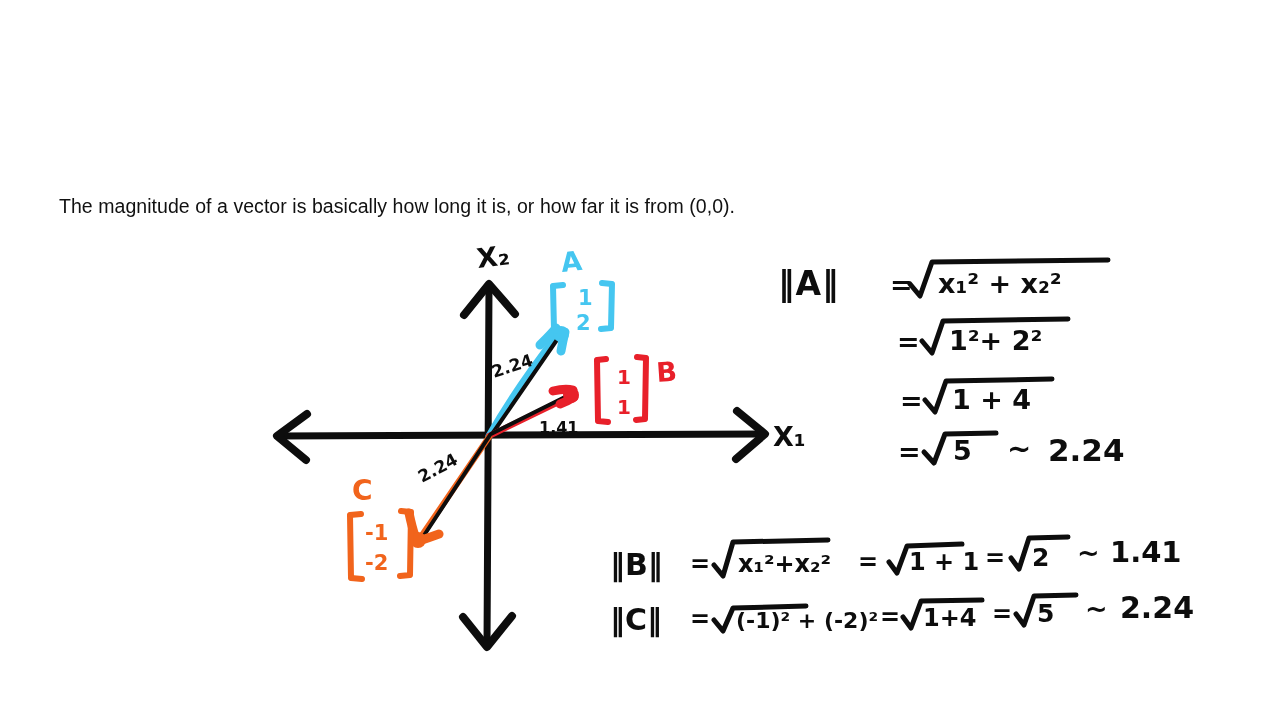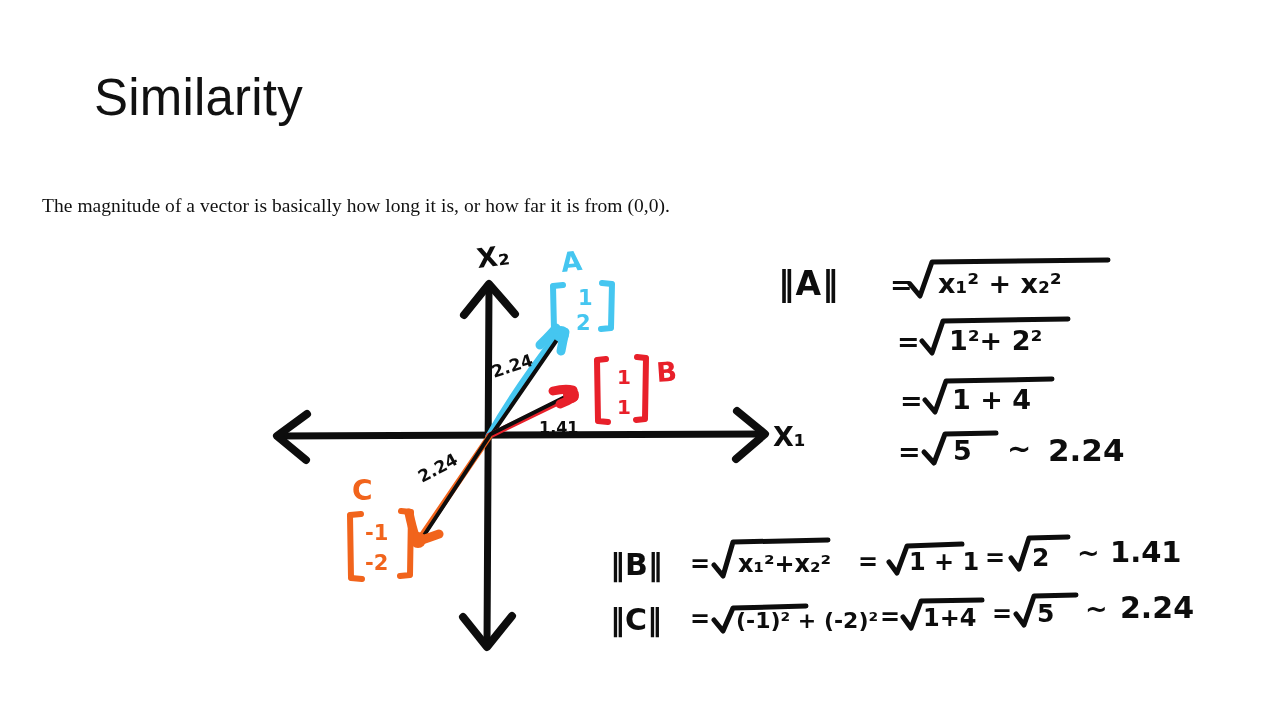--- a/index.html
+++ b/index.html
@@ -26,47 +26,45 @@
     top: 70px;
     font-size: 51px;
     font-weight: 400;
     letter-spacing: 0.2px;
     color: #111111;
     line-height: 1.1;
     white-space: nowrap;
   }
   #slide-body-text {
     position: absolute;
-    left: 42px;
+    left: 59px;
     top: 195px;
     font-size: 19.5px;
     font-weight: 400;
     color: #111111;
     white-space: nowrap;
     letter-spacing: 0.05px;
-    font-family: Liberation Serif, serif;
   }
   #ink-layer {
     position: absolute;
     left: 0;
     top: 0;
     width: 1280px;
     height: 720px;
   }
   .ink-text {
     font-family: "DejaVu Sans", sans-serif;
     font-weight: 700;
   }
 </style>
 </head>
 <body>
 
 <div id="slide">
 
-  <div id="slide-title">Similarity</div>
   <div id="slide-body-text">The magnitude of a vector is basically how long it is, or how far it is from (0,0).</div>
 
   <svg id="ink-layer" viewBox="0 0 1280 720">
 
     <g>
 
       <path d="M279 436 L763 434" stroke="#0d0d0d" stroke-width="7" fill="none" stroke-linecap="round"></path>
       <path d="M737 411 L765 434 L736 459" stroke="#0d0d0d" stroke-width="8" fill="none" stroke-linecap="round" stroke-linejoin="round"></path>
       <path d="M307 414 L277 436 L306 460" stroke="#0d0d0d" stroke-width="8" fill="none" stroke-linecap="round" stroke-linejoin="round"></path>
 

